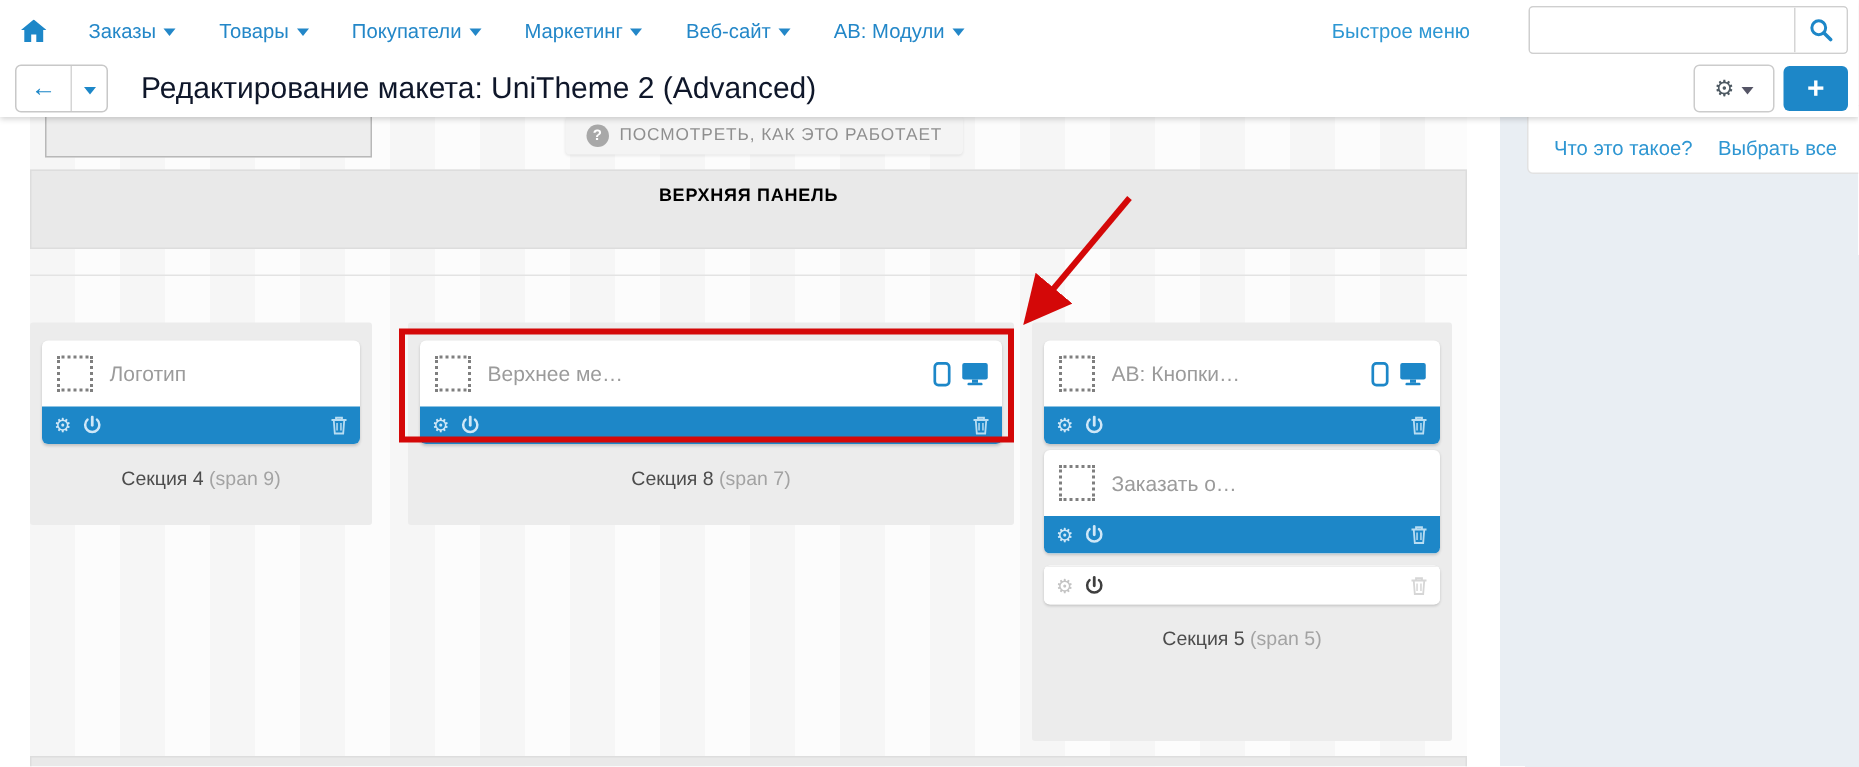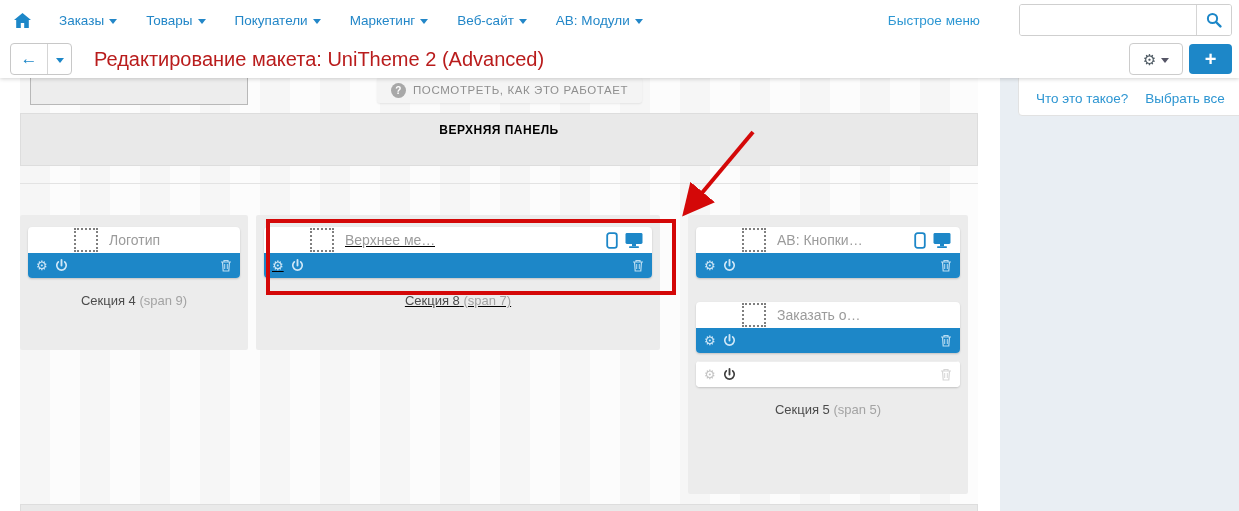--- a/index.html
+++ b/index.html
@@ -27,21 +27,21 @@
 
   .titlebar{position:absolute;left:0;top:40px;width:1239px;height:38px;display:flex;
             align-items:center;background:#fff;}
   .backgroup{display:flex;margin-left:10px;height:30px;border:1px solid #c8c8c8;
              border-radius:4px;overflow:hidden;background:#fff;}
   .backbtn{width:36px;display:flex;align-items:center;justify-content:center;
            color:#1d87c8;font-size:17px;font-weight:bold;cursor:pointer;}
   .backcaret{width:23px;display:flex;align-items:center;justify-content:center;
              border-left:1px solid #d5d5d5;cursor:pointer;}
   .backcaret .caret{border-top-color:#1d87c8;}
-  .page-title{margin-left:22px;font-size:20px;color:#b91c1c;white-space:nowrap;}
+  .page-title{margin-left:22px;font-size:20px;color:#0f172a;white-space:nowrap;}
   .title-spacer{flex:1;}
   .gearbtn{width:52px;height:30px;border:1px solid #ccc;border-radius:4px;background:#fff;
            display:flex;align-items:center;justify-content:center;gap:5px;cursor:pointer;margin-right:6px;}
   .gearbtn .glyph{color:#4e5a63;font-size:15px;line-height:1;}
   .gearbtn .caret{border-top-color:#556;}
   .plusbtn{width:43px;height:30px;background:#1d87c8;border-radius:4px;color:#fff;
            font-size:20px;font-weight:bold;display:flex;align-items:center;justify-content:center;
            cursor:pointer;margin-right:7px;}
 
   
@@ -56,28 +56,28 @@
   .qcircle{width:15px;height:15px;border-radius:50%;background:#a8a8a8;color:#fff;
            font-size:10px;font-weight:bold;display:flex;align-items:center;justify-content:center;}
   .top-panel{position:absolute;left:20px;top:113px;width:956px;height:51px;z-index:2;
              background:#e9e9e9;border:1px solid #ddd;text-align:center;}
   .top-panel span{display:inline-block;margin-top:9px;font-size:12px;font-weight:bold;
                   color:#000000;letter-spacing:.5px;}
   .hdivider{position:absolute;left:20px;top:183px;width:958px;height:1px;background:#e3e3e3;z-index:1;}
 
   .section{position:absolute;background:#ececec;border-radius:2px;z-index:2;}
   .sec4{left:20px;top:215px;width:228px;height:135px;}
-  .sec7{left:256px;top:215px;width:404px;height:135px;text-decoration:underline;}
+  .sec7{left:272px;top:215px;width:404px;height:135px;}
   .sec5{left:688px;top:215px;width:280px;height:279px;}
   .sec-label{text-align:center;font-size:13px;color:#4c4c4c;margin-top:15px;}
   .sec-label .spanpart{color:#a3a3a3;}
 
   .block-card{margin:12px 8px 0 8px;background:#fff;border-radius:4px;
               box-shadow:0 1px 2px rgba(0,0,0,.18);overflow:hidden;cursor:move;}
-  .block-body{height:26px;display:flex;align-items:center;padding-left:36px;}
+  .block-body{height:44px;display:flex;align-items:center;}
   .handle{width:20px;height:20px;border:2px dotted #7f7f7f;margin:0 11px 0 10px;flex:none;cursor:grab;}
   .block-label{font-size:14px;color:#9b9b9b;white-space:nowrap;overflow:hidden;}
   .devices{margin-left:auto;display:flex;align-items:center;gap:7px;padding-right:9px;}
   .block-toolbar{height:25px;background:#1d87c8;display:flex;align-items:center;padding:0 8px;gap:7px;}
   .tb-gear{color:#cfe7f7;font-size:13px;line-height:1;cursor:pointer;}
   .tb-spacer{flex:1;}
   .block-card.disabled .block-label{color:#d3d3d3;}
   .block-card.disabled .handle{border-color:#d8d8d8;}
   .block-card.disabled .block-toolbar{background:#fff;border-top:1px solid #eee;}
   .block-card.disabled .tb-gear{color:#c4c4c4;}
@@ -201,21 +201,21 @@
           </svg>
         <span class="tb-spacer"></span>
         <svg width="12" height="13" viewBox="0 0 12 13">
             <path d="M1 3h10M4 3V1.5h4V3" stroke="#b9ddf2" stroke-width="1.2" fill="none"></path>
             <path d="M2.5 3l.7 9h5.6l.7-9" stroke="#b9ddf2" stroke-width="1.2" fill="none"></path>
             <path d="M4.7 5v5M7.3 5v5" stroke="#b9ddf2" stroke-width="1" fill="none"></path>
           </svg>
       </div>
     </div>
 
-    <div class="block-card" style="margin-top:24px;">
+    <div class="block-card" style="margin-top:4px;">
       <div class="block-body">
         <span class="handle"></span>
         <span class="block-label">Заказать о…</span>
       </div>
       <div class="block-toolbar">
         <span class="tb-gear">⚙</span>
         <svg width="13" height="13" viewBox="0 0 14 14">
             <path d="M7 1v6" stroke="#cfe7f7" stroke-width="2" fill="none" stroke-linecap="round"></path>
             <path d="M3.6 3a5.1 5.1 0 1 0 6.8 0" stroke="#cfe7f7" stroke-width="1.8" fill="none" stroke-linecap="round"></path>
           </svg>

